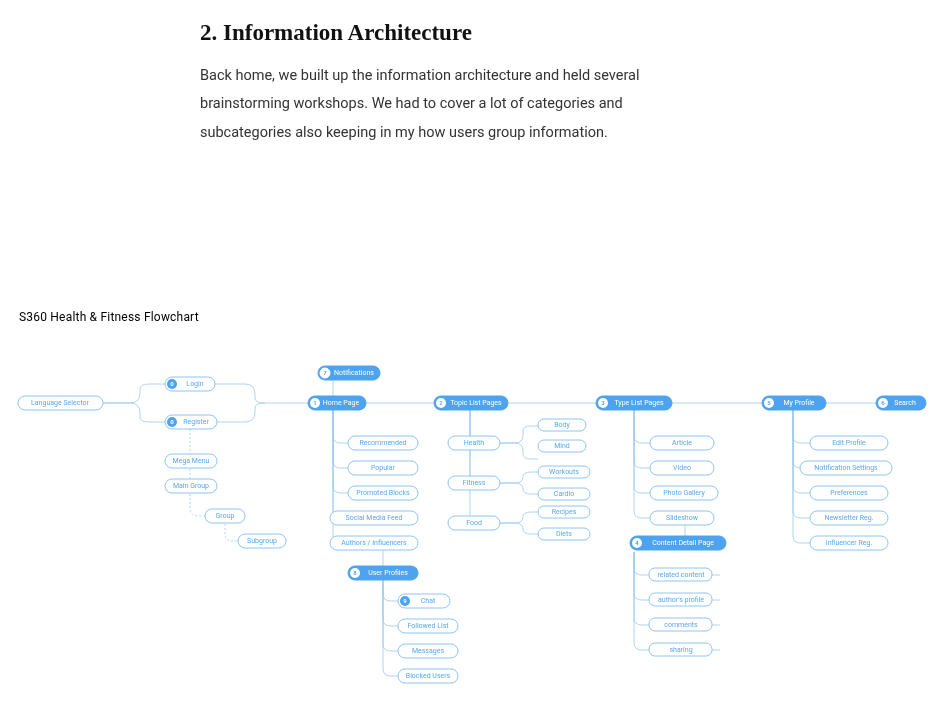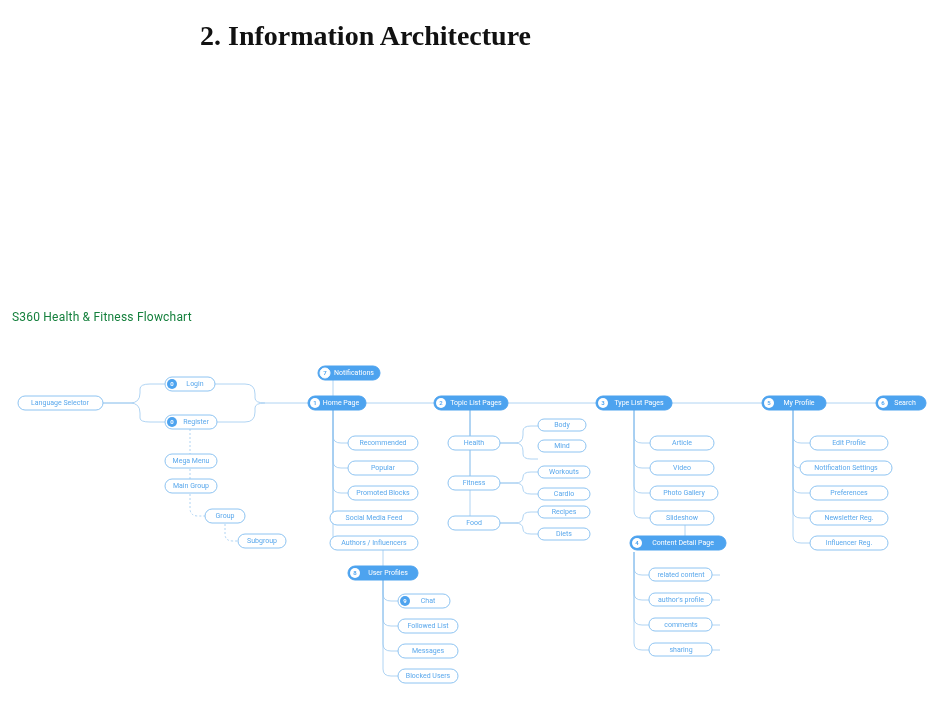--- a/index.html
+++ b/index.html
@@ -11,63 +11,64 @@
     overflow: hidden;
     position: relative;
   }
   .article {
     padding: 20px 0 0 200px;
     width: 740px;
   }
   .article h2 {
     font-family: Georgia, "Times New Roman", serif;
     font-weight: 800;
-    font-size: 28px;
+    font-size: 23px;
     color: #111;
     margin-bottom: 16px;
   }
   .article p {
     font-size: 14.5px;
     line-height: 1.95;
     color: #333;
     margin-bottom: 18px;
     max-width: 510px;
   }
   .flow-wrap {
     position: absolute;
     top: 310px;
     left: 0;
     width: 940px;
     height: 400px;
   }
   .flow-title {
     font-size: 12px;
-    color: #15803d;
+    color: #000000;
     letter-spacing: .2px;
-    padding-left: 12px;
+    padding-left: 19px;
     margin-bottom: 12px;
   }
   svg.flow { width: 940px; height: 370px; display:block; }
   .node {
     fill: #fff;
     stroke: #8ec4f2;
     stroke-width: 1;
   }
   .node-solid { fill: #4da3ef; stroke: #4da3ef; }
   .txt { fill: #5aa8ec; font-size: 7px; text-anchor: middle; dominant-baseline: middle; }
   .badge { fill: #4da3ef; stroke:none; }
   .badge-txt { fill:#fff; font-size:6px; text-anchor:middle; dominant-baseline:middle; font-weight:600;}
   .link { stroke:#9cc9f0; stroke-width:.8; fill:none; }
   .link-d { stroke:#9cc9f0; stroke-width:.8; fill:none; stroke-dasharray:2 2;}
 </style>
 </head>
 <body>
 
 <div class="article">
   <h2>2. Information Architecture</h2>
+  <p>Back home, we built up the information architecture and held several brainstorming workshops. We had to cover a lot of categories and subcategories also keeping in my how users group information.</p>
 </div>
 
 <div class="flow-wrap">
   <div class="flow-title">S360 Health &amp; Fitness Flowchart</div>
   <svg class="flow" viewBox="0 0 940 370">
 
     <path class="link" d="M103 67 H130 Q140 67 140 57 V53 Q140 48 150 48 H165"></path>
     <path class="link" d="M103 67 H130 Q140 67 140 77 V82 Q140 86 150 86 H165"></path>
 
     <path class="link" d="M215 48 H245 Q255 48 255 58 V62 Q255 67 265 67 H308"></path>

